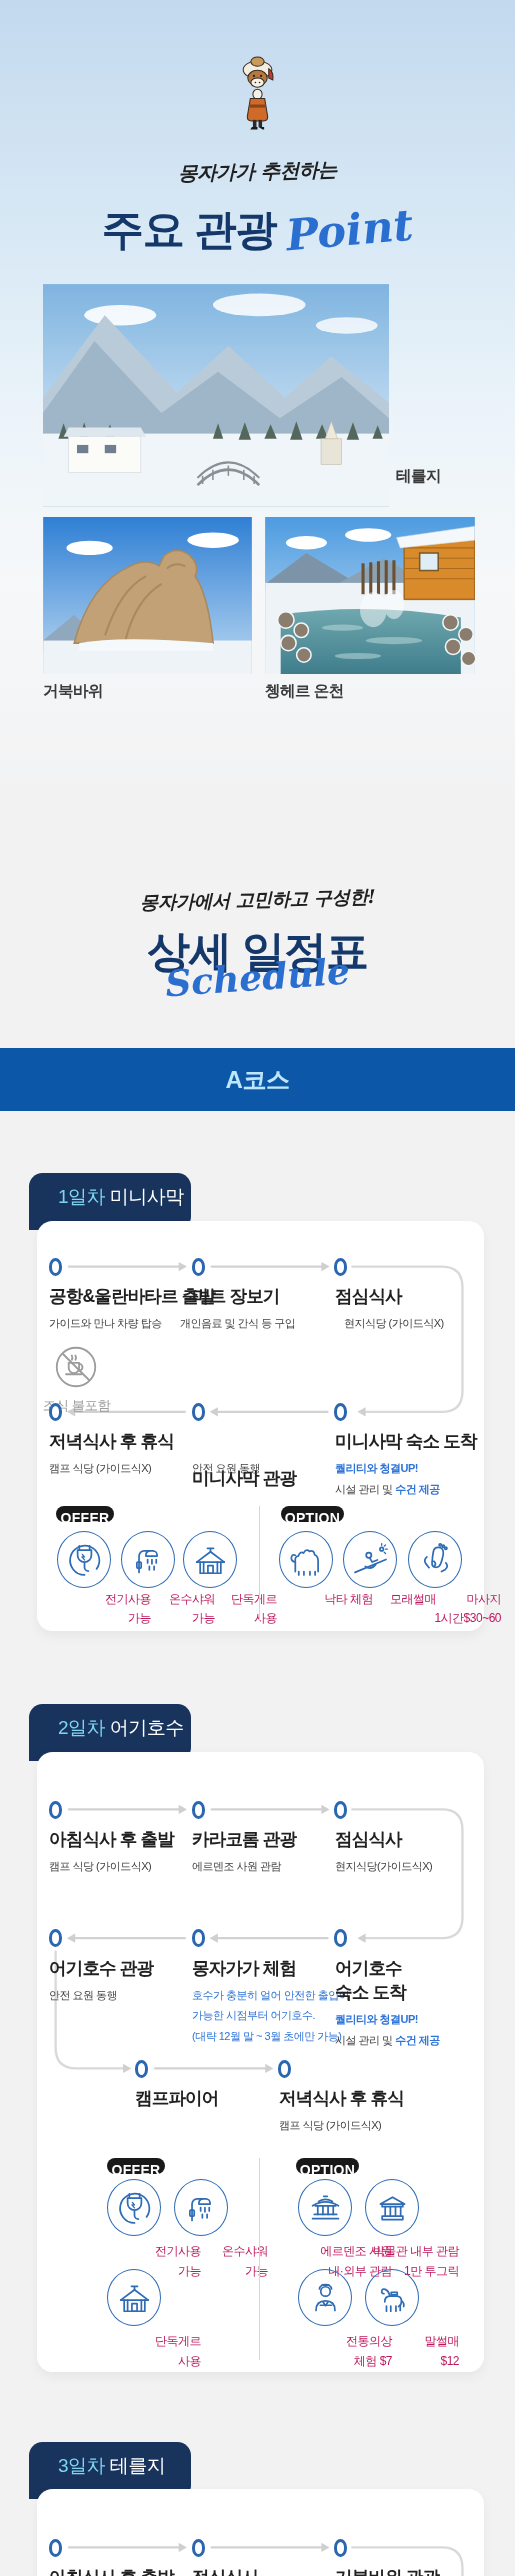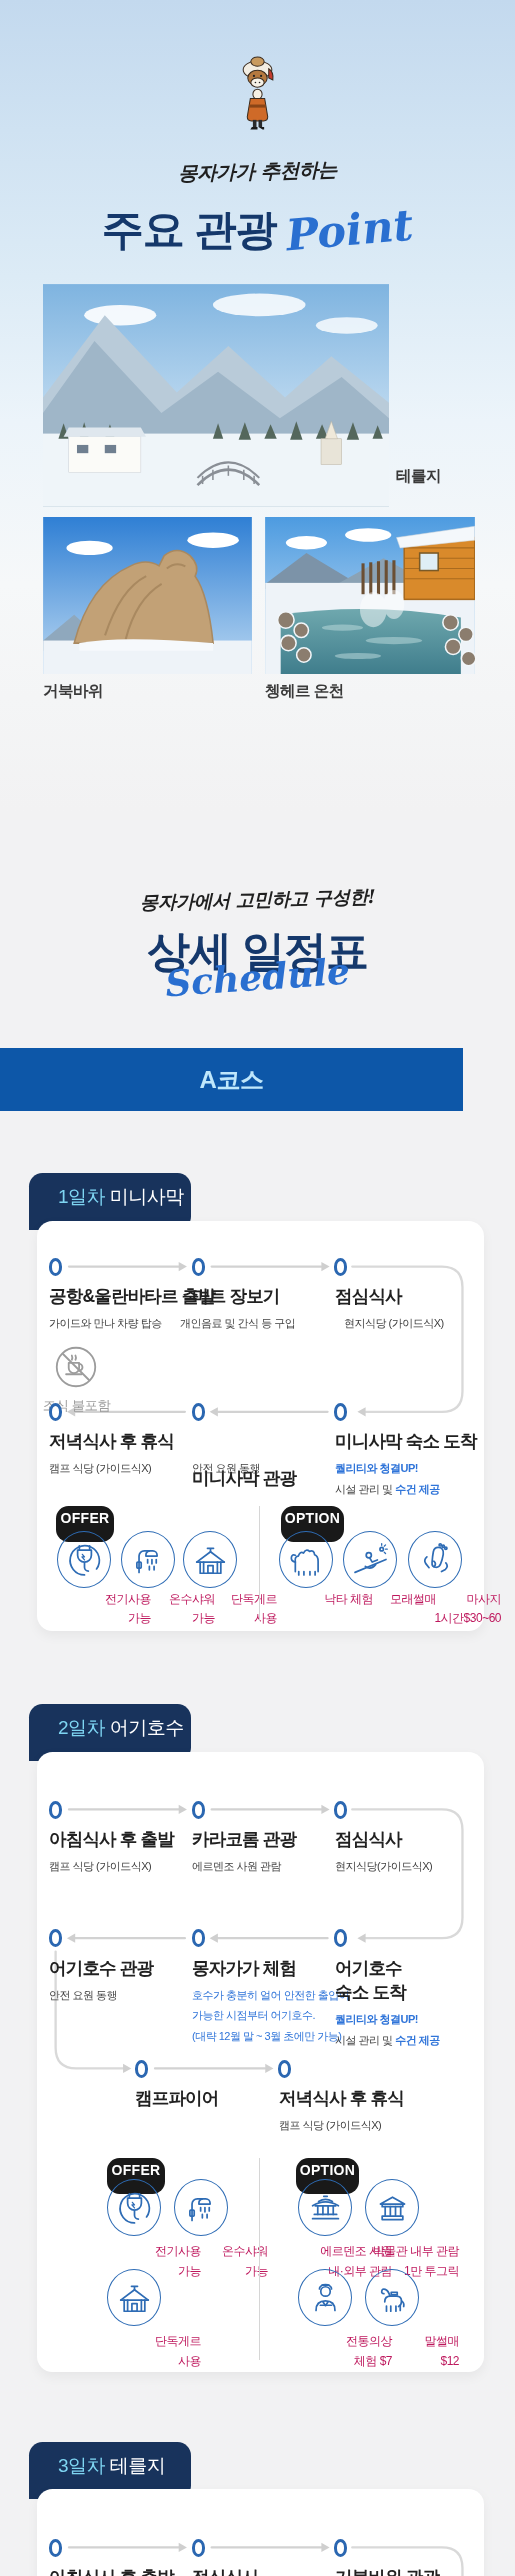--- a/index.html
+++ b/index.html
@@ -9,37 +9,37 @@
   
   #hero{left:0;top:0;width:515px;height:811px;
         background:linear-gradient(180deg,#c3d9ee 0%,#cfe2f2 16%,#dcebf6 34%,#ecf4fa 52%,#f6f8f9 72%,#f2f2f3 100%);}
   .handwrite{font-family:"DejaVu Serif", serif;font-style:italic;font-weight:bold;
              color:#202020;text-align:center;letter-spacing:-0.5px;}
   .bigtitle-ko{font-weight:bold;color:#15386b;letter-spacing:-1px;}
   .script{font-family:"DejaVu Serif", serif;font-style:italic;font-weight:bold;color:#2a6fd0;}
   .photo{overflow:hidden;background:#9ec7e8;}
   .photo-cap{font-size:15.5px;color:#3a3a3a;letter-spacing:-0.5px;font-weight:bold;}
   
-  #course-bar{left:0;top:1048px;width:463px;height:63px;background:#0d57a8;}
+  #course-bar{left:0;top:1048px;width:515px;height:63px;background:#0d57a8;}
   #course-bar .lbl{width:100%;text-align:center;line-height:63px;font-size:24px;
                    font-weight:bold;color:#bfe7fb;letter-spacing:-0.5px;}
   
   .badge{background:#18335c;border-radius:13.4px 13.4px 13.4px 0;}
   .badge .txt{font-size:19px;font-weight:normal;color:#ffffff;letter-spacing:-0.5px;white-space:nowrap;
               padding-left:29px;line-height:48px;}
   .daynum{color:#7ed5f2;}
   .card{background:#ffffff;border-radius:15.5px;box-shadow:0 4.1px 11.3px rgba(0,0,0,0.05);}
   .node{width:13.4px;height:17.5px;border:3.6px solid #2b67b1;border-radius:50%;
         background:#fff;box-sizing:border-box;}
   .t-title{font-size:17.5px;font-weight:bold;color:#212121;letter-spacing:-0.8px;
            white-space:nowrap;line-height:24px;}
   .t-sub{font-size:11px;color:#3f3f3f;letter-spacing:-0.5px;white-space:nowrap;line-height:20.6px;}
   .blue{color:#2f74d9;} .blueb{color:#2f74d9;font-weight:bold;}
   .pill{background:#191919;color:#ffffff;border-radius:12.4px;font-weight:bold;font-size:14px;
-        text-align:center;line-height:24px;height:36px;letter-spacing:0.3px;}
+        text-align:center;line-height:24px;height:16px;letter-spacing:0.3px;}
   .icirc{border:1.5px solid #2e6cb5;border-radius:50%;box-sizing:border-box;
          display:flex;align-items:center;justify-content:center;}
   .cap{font-size:12px;color:#be185d;text-align:right;line-height:19.6px;letter-spacing:-0.5px;white-space:nowrap;}
   .notecap{font-size:13.4px;color:#9c9c9c;text-align:center;letter-spacing:-0.5px;white-space:nowrap;}
   .vdivider{width:0.5px;background:#d6d6d6;}
   svg{display:block;}
 </style>
 </head>
 <body>
 

